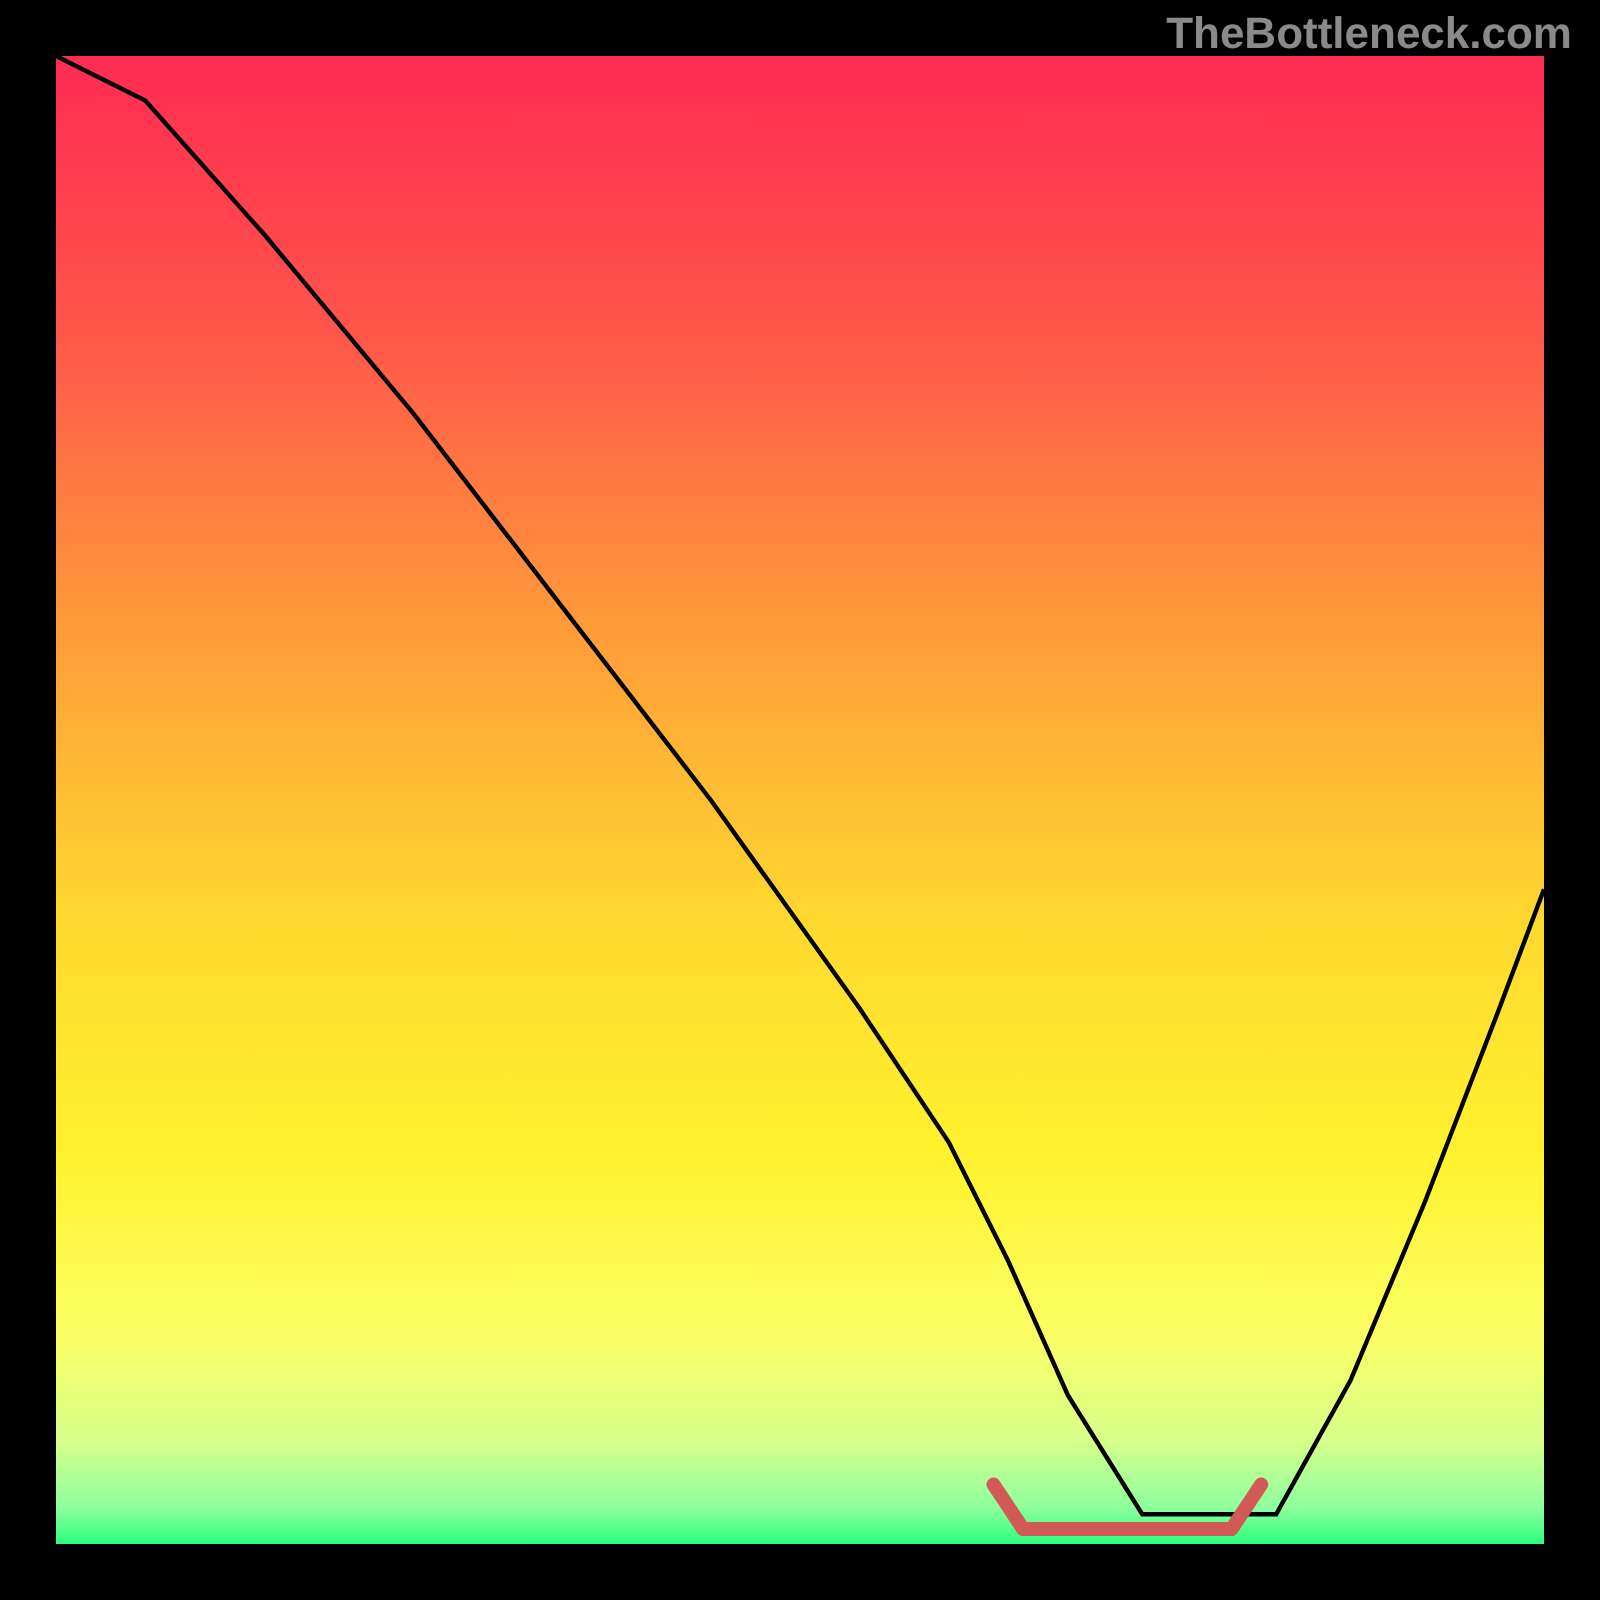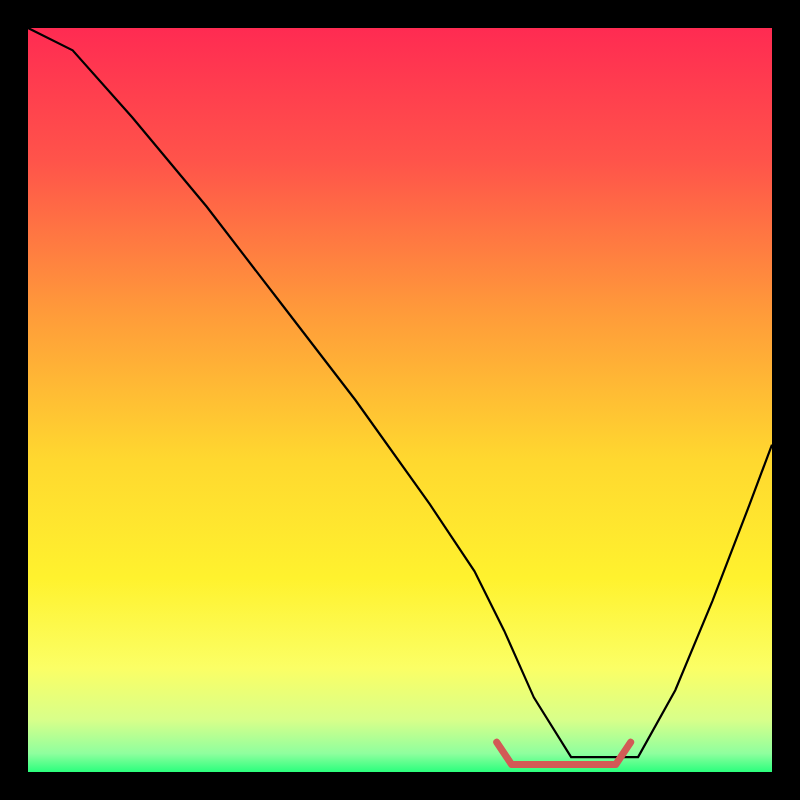--- a/index.html
+++ b/index.html
@@ -38,20 +38,21 @@
   svg {
     display: block;
     width: 744px;
     height: 744px;
   }
 </style>
 </head>
 <body>
 
 <div class="container">
+  <div class="watermark">TheBottleneck.com</div>
   <div class="plot">
     <svg viewBox="0 0 744 744">
       <defs>
         <linearGradient id="bg-grad" x1="0" y1="0" x2="0" y2="1">
             <stop offset="0%" stop-color="#ff2b52"></stop>
             <stop offset="18%" stop-color="#ff544a"></stop>
             <stop offset="38%" stop-color="#ff9a3a"></stop>
             <stop offset="57.99999999999999%" stop-color="#ffd82f"></stop>
             <stop offset="74%" stop-color="#fff22e"></stop>
             <stop offset="86%" stop-color="#fbff65"></stop>

